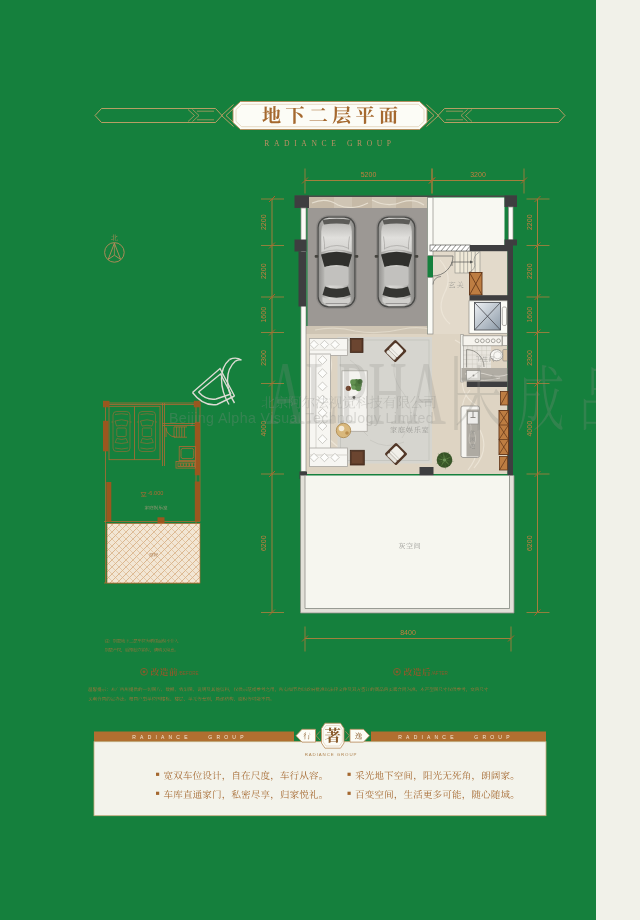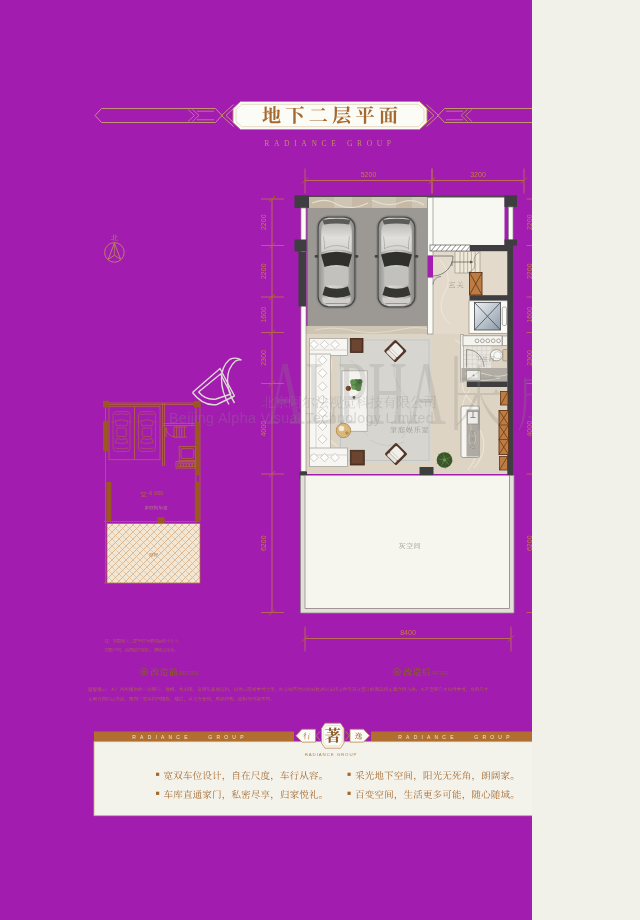--- a/index.html
+++ b/index.html
@@ -1,14 +1,14 @@
 <!DOCTYPE html>
 <html><head><meta charset="utf-8"><style>
 html,body{margin:0;padding:0;background:#f1f1e9;}
-#page{position:relative;width:532px;height:920px;background:#a21caf;overflow:hidden;font-family:"Liberation Sans",sans-serif;}
+#page{position:relative;width:596px;height:920px;background:#15803d;overflow:hidden;font-family:"Liberation Sans",sans-serif;}
 </style></head><body>
 <div id="page">
 <svg width="640" height="920" viewBox="0 0 640 920">
 <defs>
         <linearGradient id="carbody" x1="0" y1="0" x2="1" y2="0">
           <stop offset="0" stop-color="#949390"></stop>
           <stop offset="0.3" stop-color="#d8d7d4"></stop>
           <stop offset="0.65" stop-color="#c9c8c5"></stop>
           <stop offset="1" stop-color="#8b8a87"></stop>
         </linearGradient>

